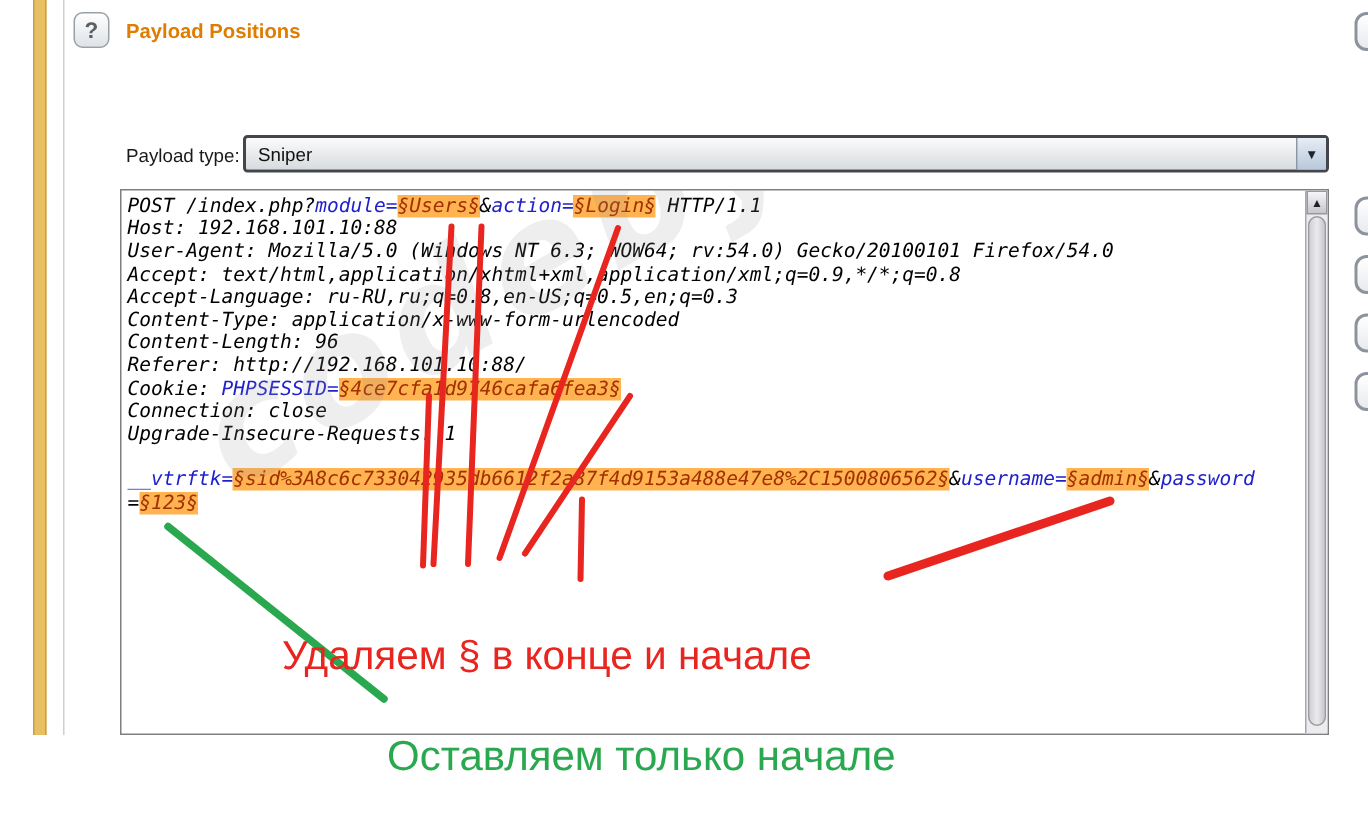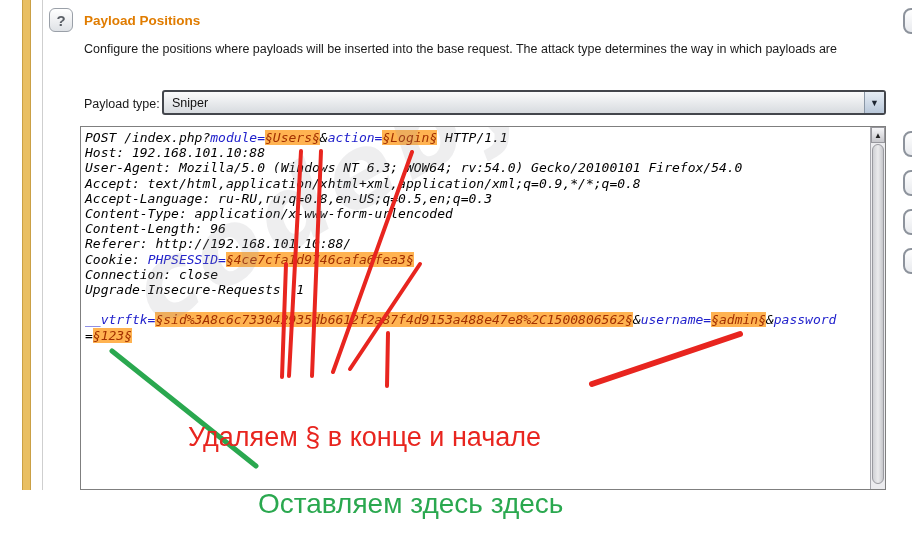--- a/index.html
+++ b/index.html
@@ -108,21 +108,21 @@
 <div class="accent-bar"></div>
 <div class="panel-edge"></div>
 
 <div class="content">
   <div class="help-btn">
     <span>?</span>
   </div>
   <div class="panel-title">Payload Positions</div>
 
   <p class="desc">
-    <span>Configure the positions where payloads will be inserted into the base request. The attack type determines the way in which payloads are</span><br>
+    <br>
   </p>
 
   <div class="attack-label">Payload type:</div>
   <div class="dropdown">
     <span>Sniper</span>
     <div class="dd-arrow">▼</div>
   </div>
 
   <div class="editor">
     <div class="codelines" id="codelines"><div class="codeline"><span class="seg-p">POST /index.php?</span><span class="seg-b">module=</span><span class="seg-h">§Users§</span><span class="seg-p">&amp;</span><span class="seg-b">action=</span><span class="seg-h">§Login§</span><span class="seg-p"> HTTP/1.1</span></div><div class="codeline"><span class="seg-p">Host: 192.168.101.10:88</span></div><div class="codeline"><span class="seg-p">User-Agent: Mozilla/5.0 (Windows NT 6.3; WOW64; rv:54.0) Gecko/20100101 Firefox/54.0</span></div><div class="codeline"><span class="seg-p">Accept: text/html,application/xhtml+xml,application/xml;q=0.9,*/*;q=0.8</span></div><div class="codeline"><span class="seg-p">Accept-Language: ru-RU,ru;q=0.8,en-US;q=0.5,en;q=0.3</span></div><div class="codeline"><span class="seg-p">Content-Type: application/x-www-form-urlencoded</span></div><div class="codeline"><span class="seg-p">Content-Length: 96</span></div><div class="codeline"><span class="seg-p">Referer: http://192.168.101.10:88/</span></div><div class="codeline"><span class="seg-p">Cookie: </span><span class="seg-b">PHPSESSID=</span><span class="seg-h">§4ce7cfa1d9746cafa6fea3§</span></div><div class="codeline"><span class="seg-p">Connection: close</span></div><div class="codeline"><span class="seg-p">Upgrade-Insecure-Requests: 1</span></div><div class="codeline">&nbsp;</div><div class="codeline"><span class="seg-b">__vtrftk=</span><span class="seg-h">§sid%3A8c6c733042935db6612f2a87f4d9153a488e47e8%2C1500806562§</span><span class="seg-p">&amp;</span><span class="seg-b">username=</span><span class="seg-h">§admin§</span><span class="seg-p">&amp;</span><span class="seg-b">password</span></div><div class="codeline"><span class="seg-p">=</span><span class="seg-h">§123§</span></div></div>
@@ -147,13 +147,13 @@
     <line x1="321" y1="151" x2="312" y2="376" stroke="#e8251f" stroke-width="4" stroke-linecap="round"></line>
     <line x1="412" y1="152" x2="333" y2="372" stroke="#e8251f" stroke-width="4" stroke-linecap="round"></line>
     <line x1="286" y1="264" x2="282" y2="377" stroke="#e8251f" stroke-width="4" stroke-linecap="round"></line>
     <line x1="420" y1="264" x2="350" y2="369" stroke="#e8251f" stroke-width="4" stroke-linecap="round"></line>
     <line x1="388" y1="333" x2="387" y2="386" stroke="#e8251f" stroke-width="4" stroke-linecap="round"></line>
     <line x1="592" y1="384" x2="740" y2="334" stroke="#e8251f" stroke-width="6" stroke-linecap="round"></line>
     <line x1="112" y1="351" x2="256" y2="466" stroke="#2aa84f" stroke-width="5" stroke-linecap="round"></line>
   </svg>
 
 <div class="caption red">Удаляем § в конце и начале</div>
-<div class="caption green">Оставляем здесь здесь</div>
+<div class="caption green">Оставляем только начале</div>
 
 </body></html>

